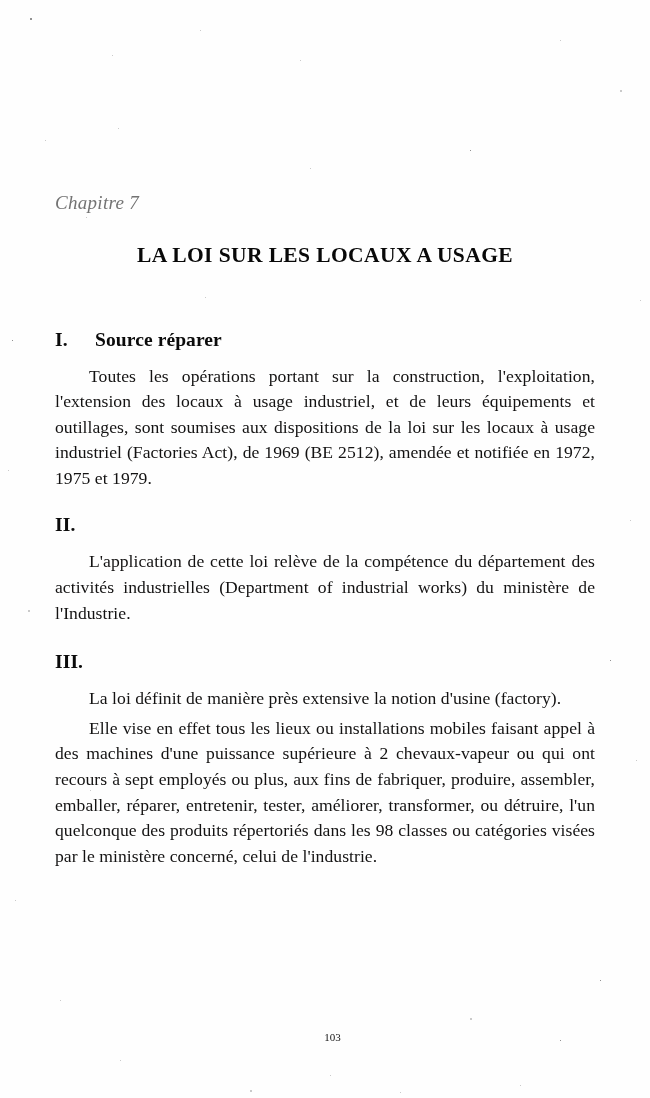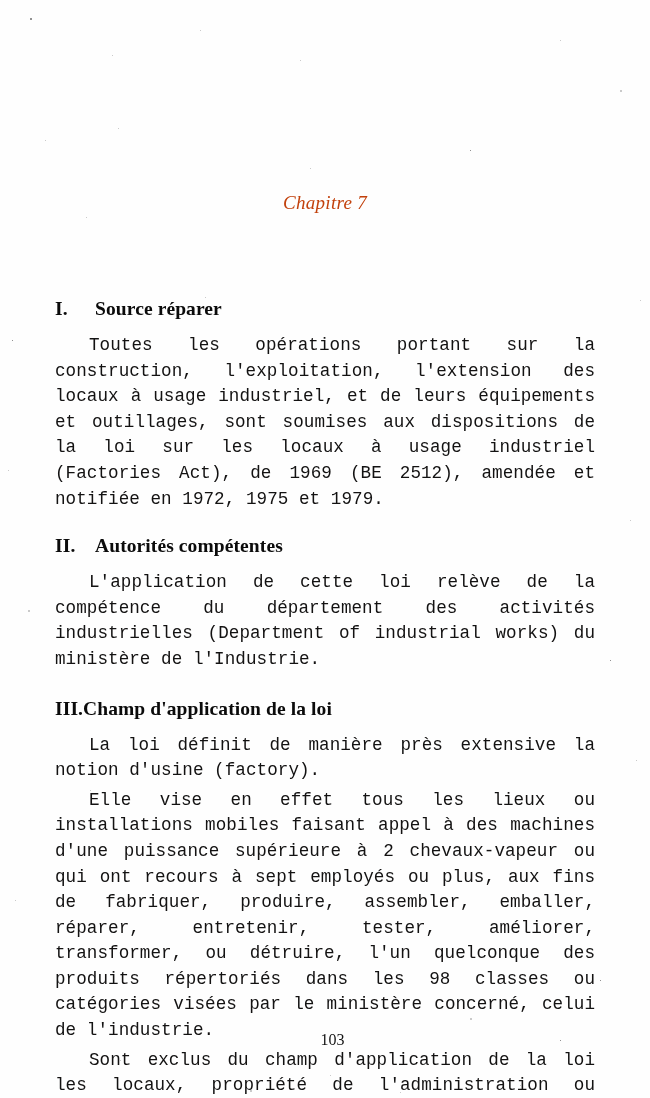--- a/index.html
+++ b/index.html
@@ -33,26 +33,26 @@
   .speckle.big { width: 2px; height: 2px; }
 
   .content {
     position: absolute;
     left: 55px;
     top: 0;
     width: 540px;
   }
 
   .chapter-label {
-    text-align: center;
+    text-align: left;
     font-style: italic;
     font-size: 19px;
     letter-spacing: 0.3px;
     margin-top: 192px;
-    color: #c2410c;
+    color: #737373;
   }
 
   .doc-title {
     text-align: center;
     font-weight: bold;
     font-size: 21.5px;
     line-height: 1.42;
     letter-spacing: 0.4px;
     margin-top: 26px;
     color: #080808;
@@ -87,78 +87,75 @@
     text-justify: inter-word;
     margin: 0;
     color: #131212;
     letter-spacing: 0.05px;
   }
   .body-text + .body-text {
     margin-top: 4px;
   }
   .indent {
     text-indent: 34px;
-    font-family: Liberation Mono, monospace;
   }
 
   .page-number {
     position: absolute;
     left: 15px;
     right: 0;
     top: 1031px;
     text-align: center;
-    font-size: 16px;
+    font-size: 11px;
     color: #141414;
   }
 </style>
 </head>
 <body>
 
 <div class="page">
 
   <div class="content">
 
     <div class="chapter-label">Chapitre 7</div>
 
     <div class="doc-title">
+      <span class="line1">LA LOI SUR LES LOCAUX A USAGE</span>
     </div>
 
     <div style="height:58px"></div>
 
     <div class="section">
       <div class="section-heading">
         <span class="numeral">I.</span>
         <span>Source réparer</span>
       </div>
       <div style="height:13px"></div>
       <p class="body-text indent">Toutes les opérations portant sur la construction, l'exploitation, l'extension des locaux à usage industriel, et de leurs équipements et outillages, sont soumises aux dispositions de la loi sur les locaux à usage industriel (Factories Act), de 1969 (BE 2512), amendée et notifiée en 1972, 1975 et 1979.</p>
     </div>
 
     <div style="height:23px"></div>
 
     <div class="section">
       <div class="section-heading">
         <span class="numeral">II.</span>
-        <span>Autorités compétentes</span>
       </div>
       <div style="height:13px"></div>
       <p class="body-text indent">L'application de cette loi relève de la compétence du département des activités industrielles (Department of industrial works) du ministère de l'Industrie.</p>
     </div>
 
     <div style="height:25px"></div>
 
     <div class="section">
       <div class="section-heading tight">
         <span class="numeral">III.</span>
-        <span>Champ d'application de la loi</span>
       </div>
       <div style="height:13px"></div>
       <p class="body-text indent">La loi définit de manière près extensive la notion d'usine (factory).</p>
       <p class="body-text indent">Elle vise en effet tous les lieux ou installations mobiles faisant appel à des machines d'une puissance supérieure à 2 chevaux-vapeur ou qui ont recours à sept employés ou plus, aux fins de fabriquer, produire, assembler, emballer, réparer, entretenir, tester, améliorer, transformer, ou détruire, l'un quelconque des produits répertoriés dans les 98 classes ou catégories visées par le ministère concerné, celui de l'industrie.</p>
-      <p class="body-text indent">Sont exclus du champ d'application de la loi les locaux, propriété de l'administration ou utilisés par elle, et dans lesquels s'exerce une activité touchant à la sécurité nationale, à cette réserve près que lesdits locaux doivent répondre toutefois</p>
     </div>
 
   </div>
 
   <div class="page-number">103</div>
 
 <span class="speckle dark big" style="left: 30px; top: 18px;"></span>
     <span class="speckle" style="left: 112px; top: 55px;"></span>
     <span class="speckle" style="left: 118px; top: 128px;"></span>
     <span class="speckle" style="left: 86px; top: 217px;"></span>

